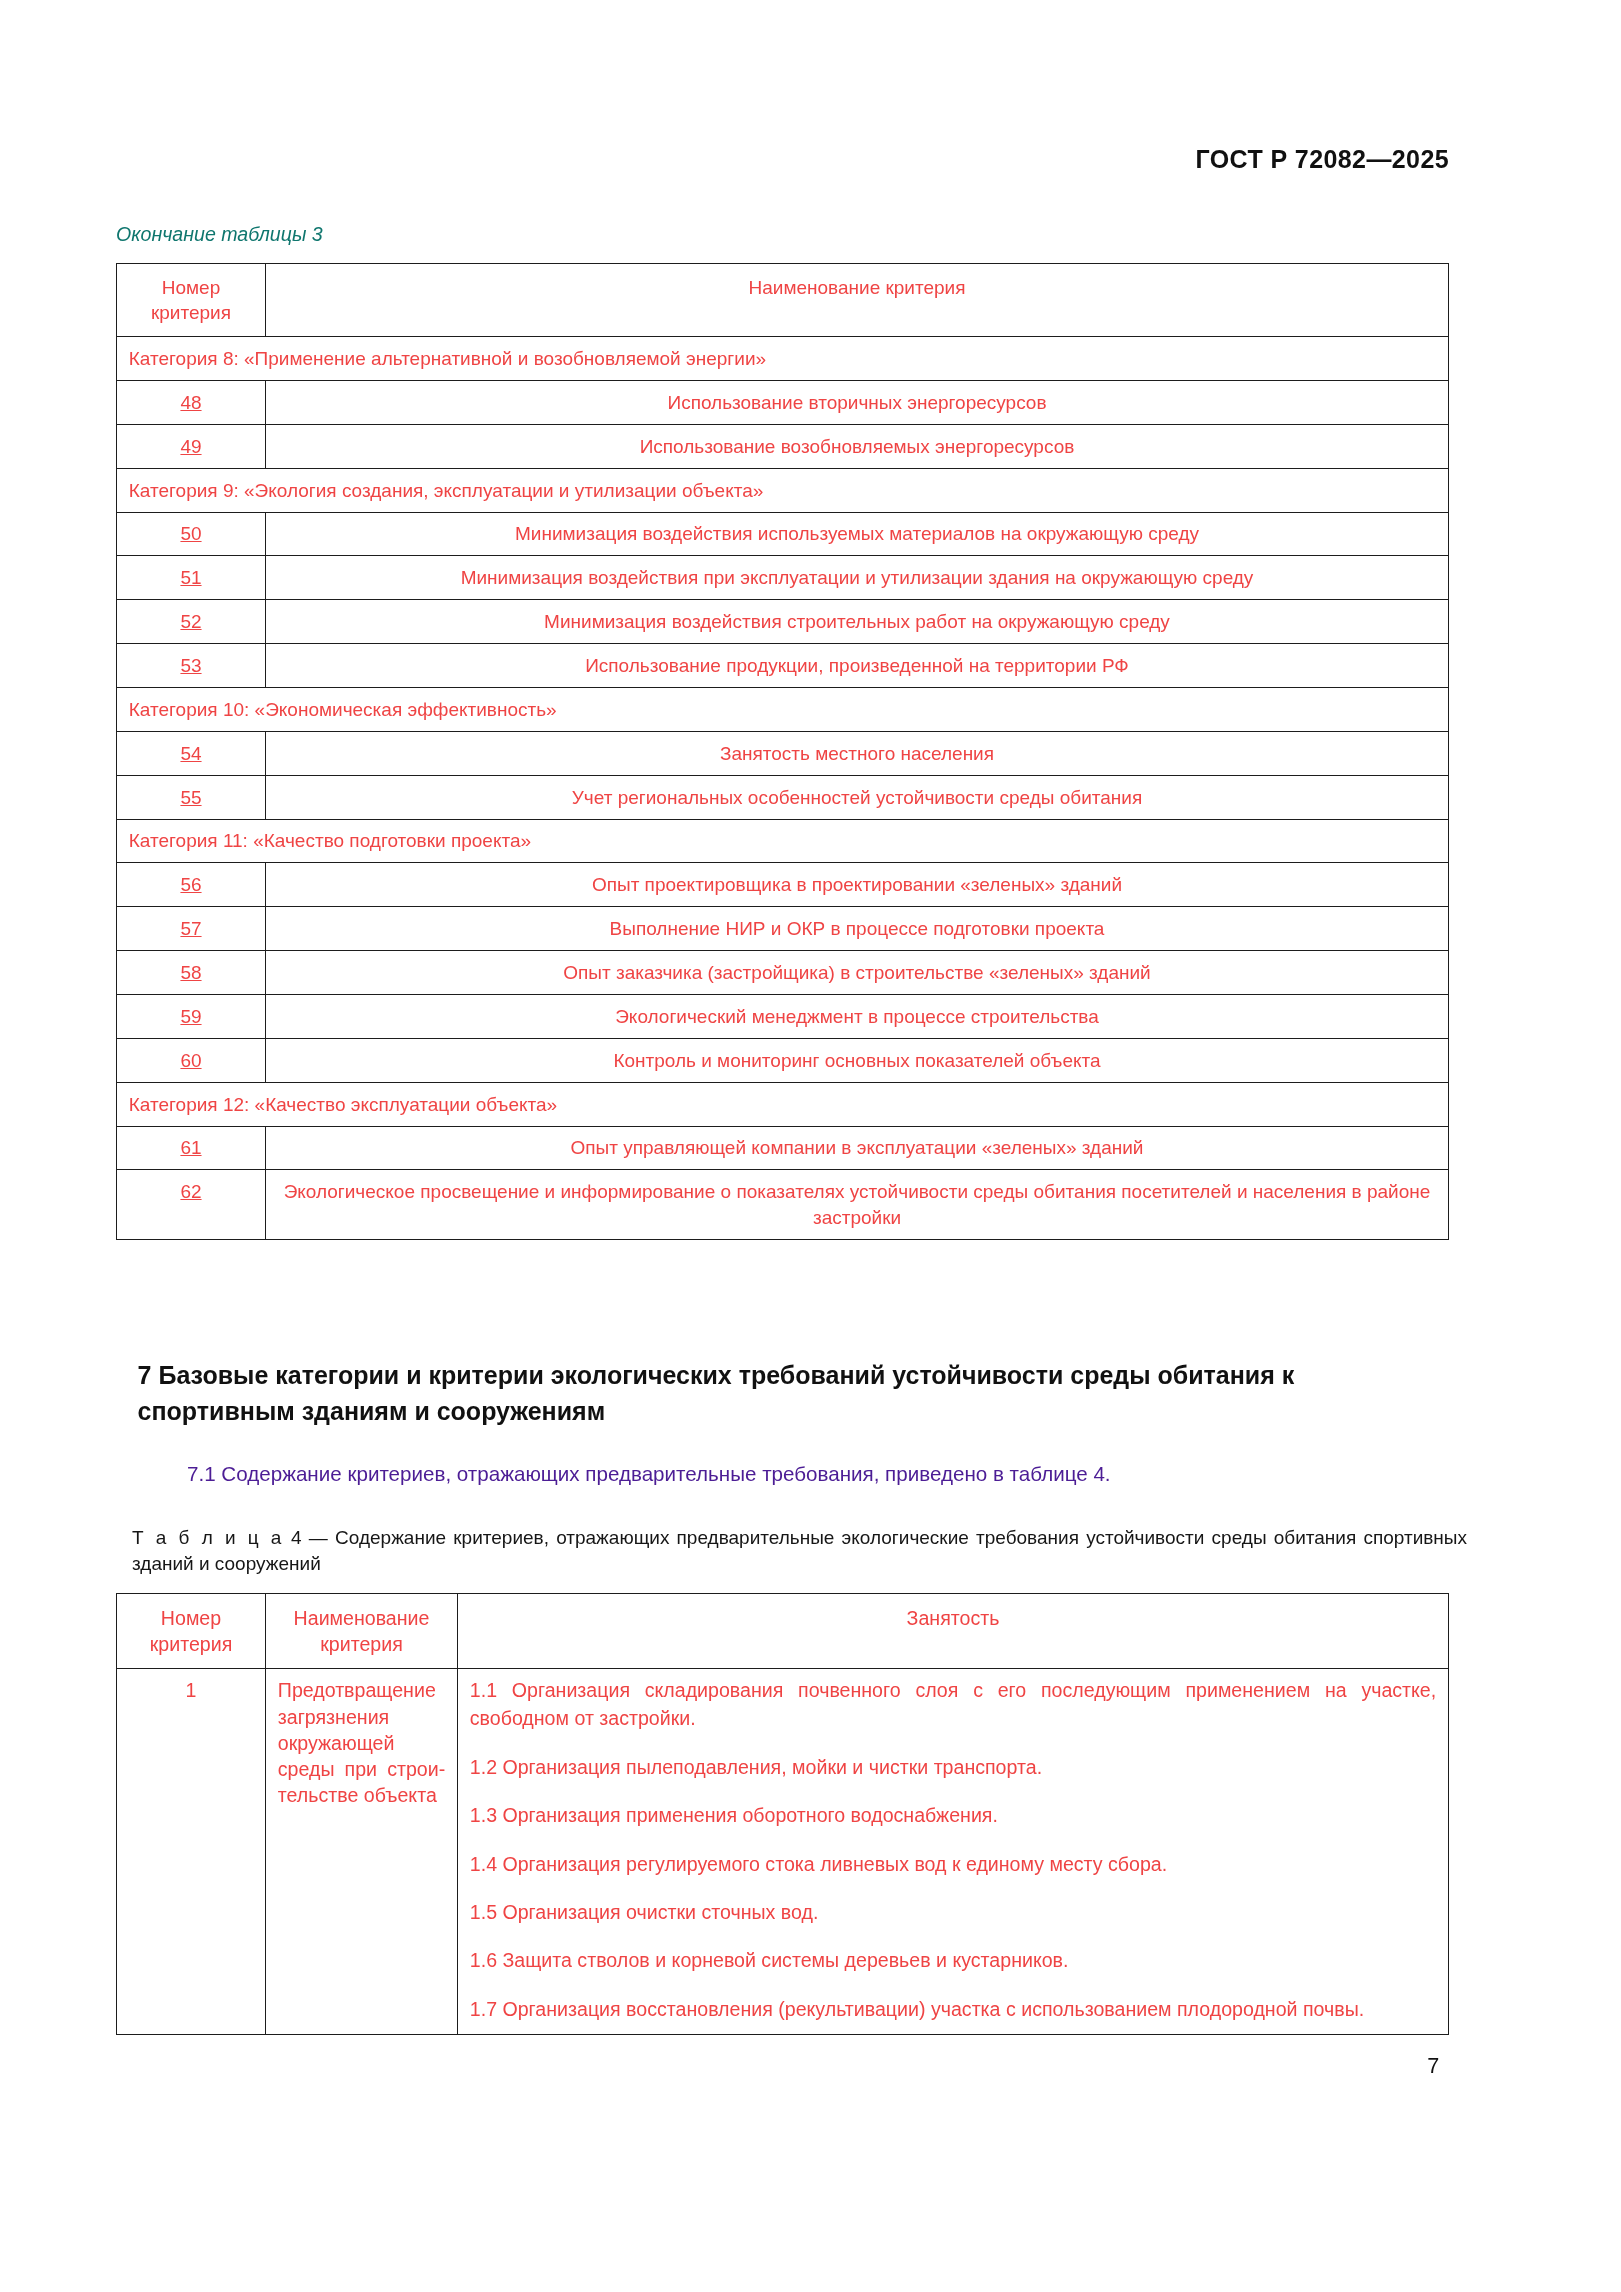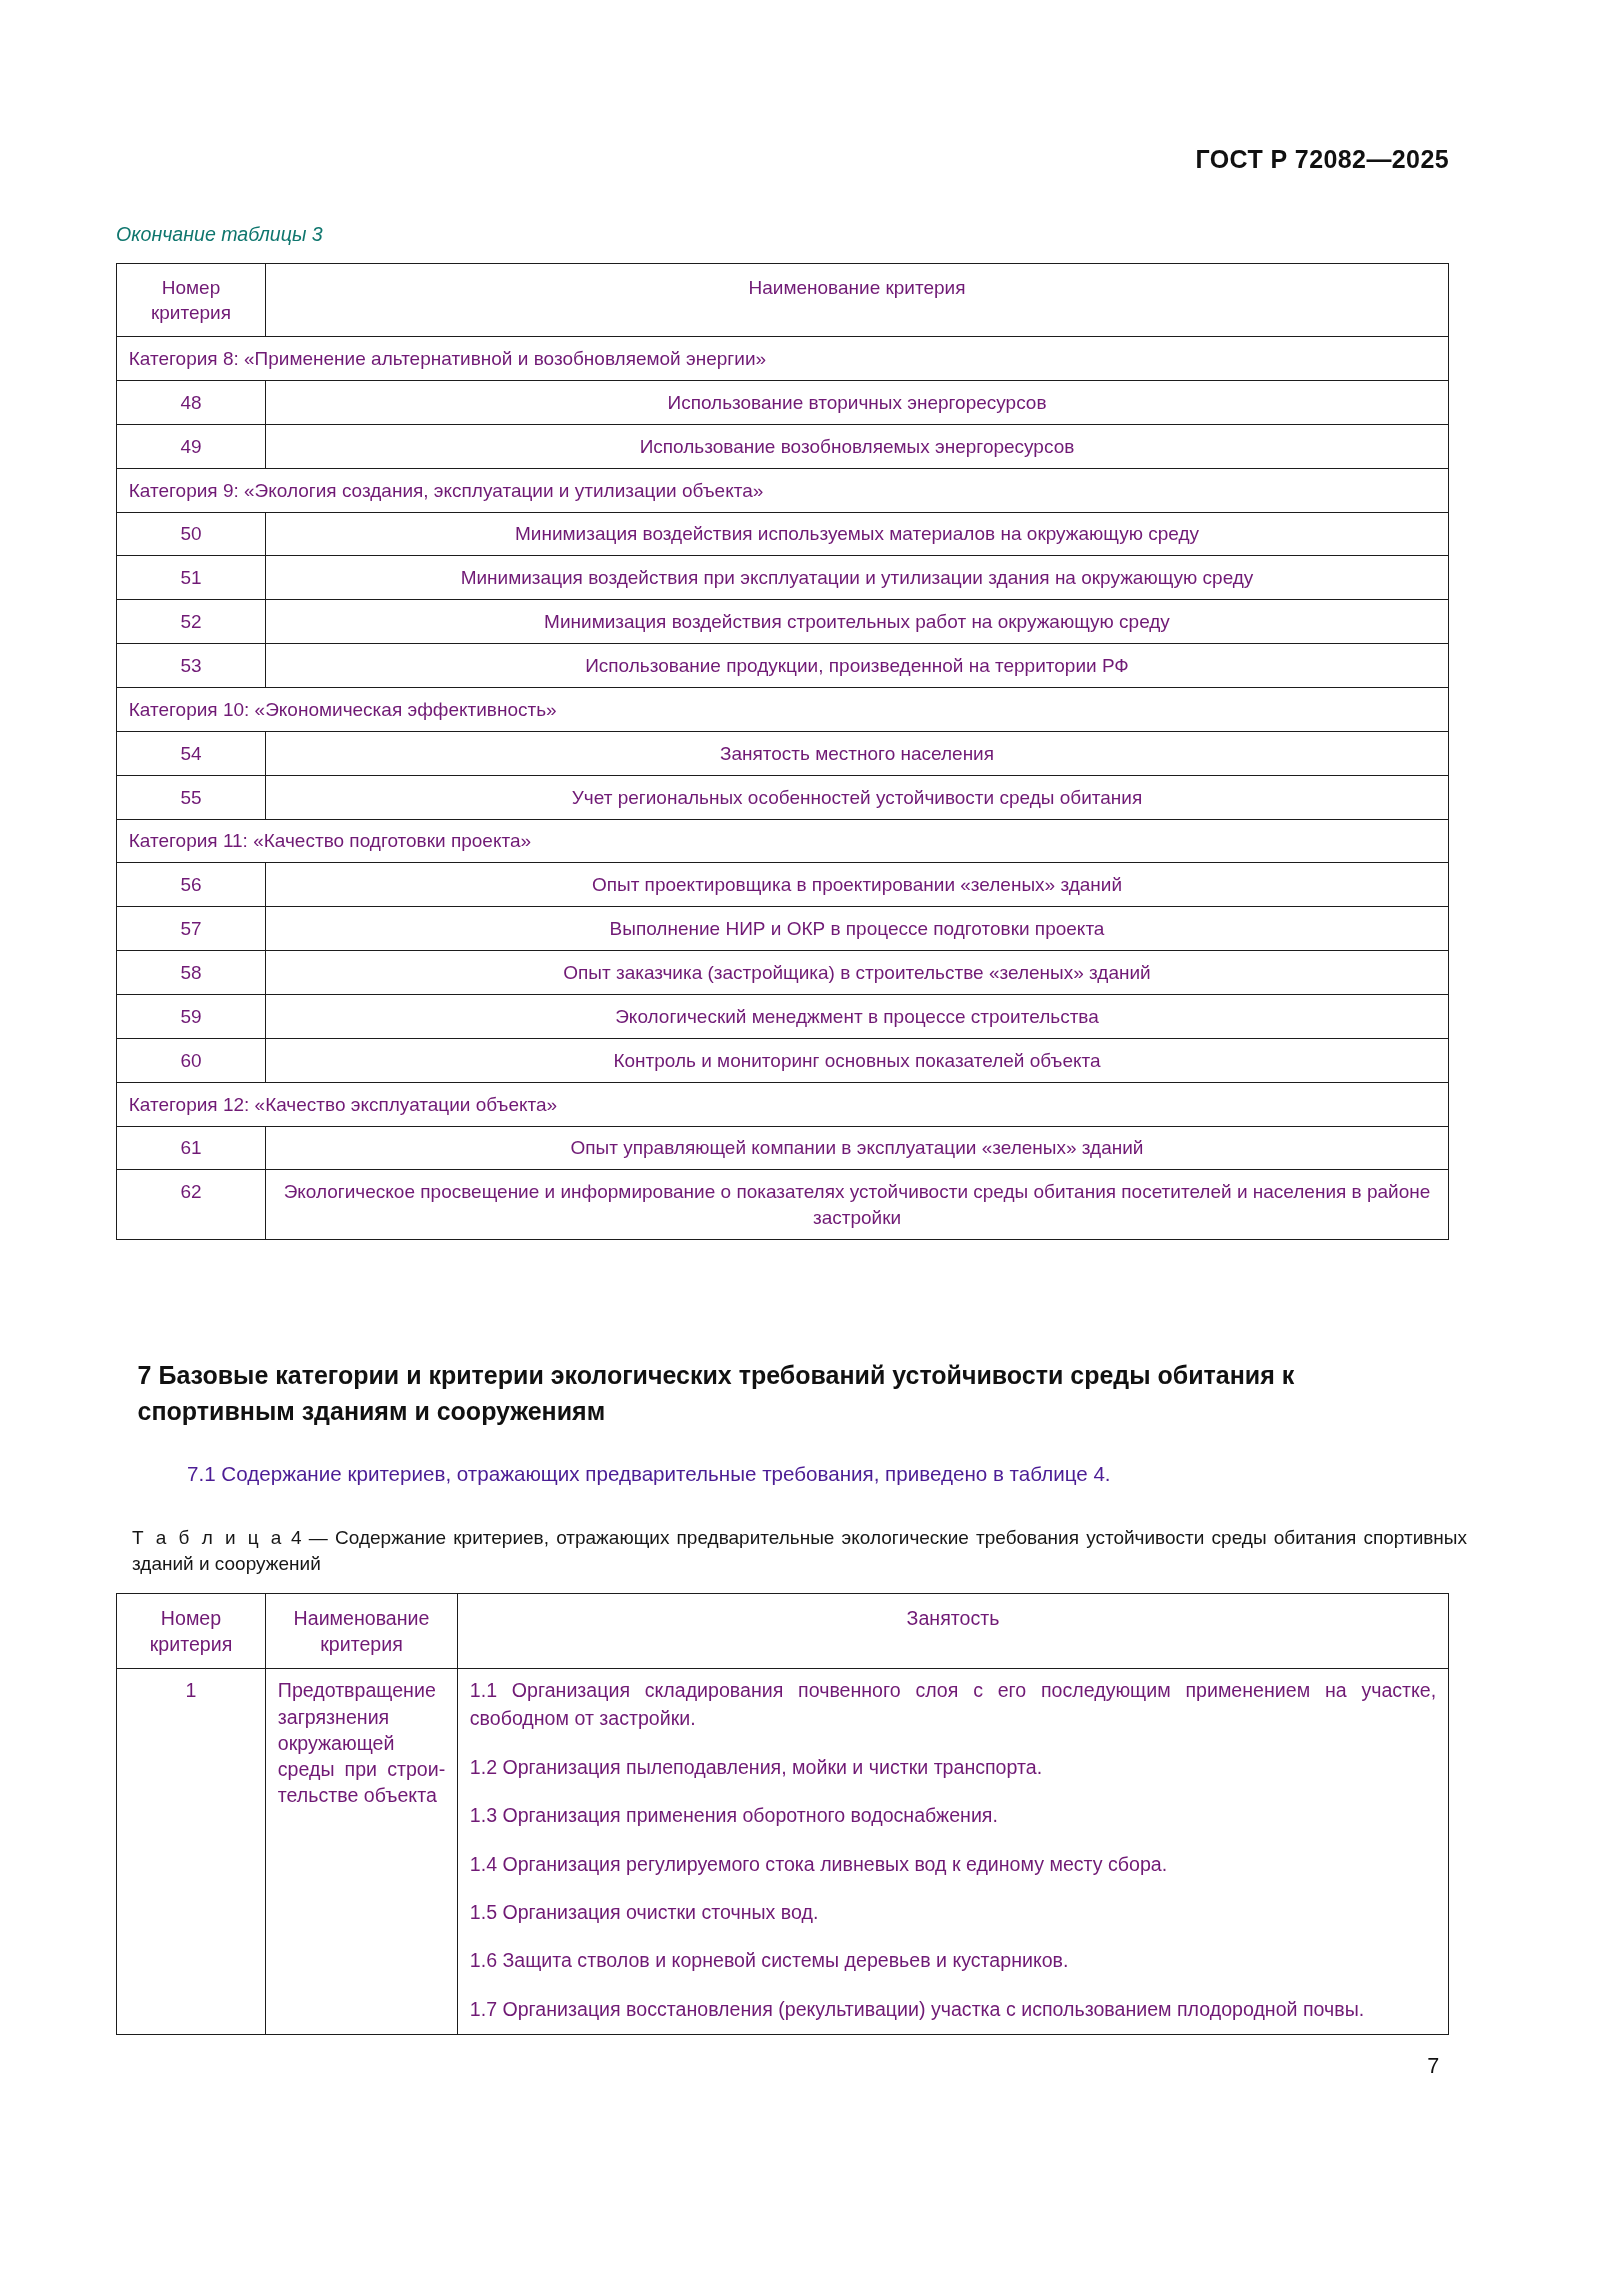--- a/index.html
+++ b/index.html
@@ -48,21 +48,21 @@
     font-style: italic;
     color: #0f766e;
   }
 
   
   table.gost {
     border-collapse: collapse;
     width: 1333px;
     table-layout: fixed;
     font-size: 19px;
-    color: #701a75;
+    color: #ef4444;
   }
   table.gost td, table.gost th {
     border: 1.6px solid #1d1d1d;
     padding: 8.8px 11.8px;
     vertical-align: top;
     font-weight: normal;
     line-height: 1.33;
   }
   table.gost th {
     text-align: center;
@@ -71,21 +71,21 @@
   }
   .col-num  { width: 149px; text-align: center; }
   .col-name { width: auto; }
 
   .cat-row td {
     text-align: left;
     padding-left: 13.7px;
     padding-top: 11.8px;
     padding-bottom: 11.8px;
   }
-  .num-cell { text-align: center; }
+  .num-cell { text-align: center; text-decoration: underline; }
   .name-cell { text-align: center; padding-left: 15.7px; }
 
   
   .table3-wrap {
     position: absolute;
     left: 0;
     top: 263px;
   }
 
   

